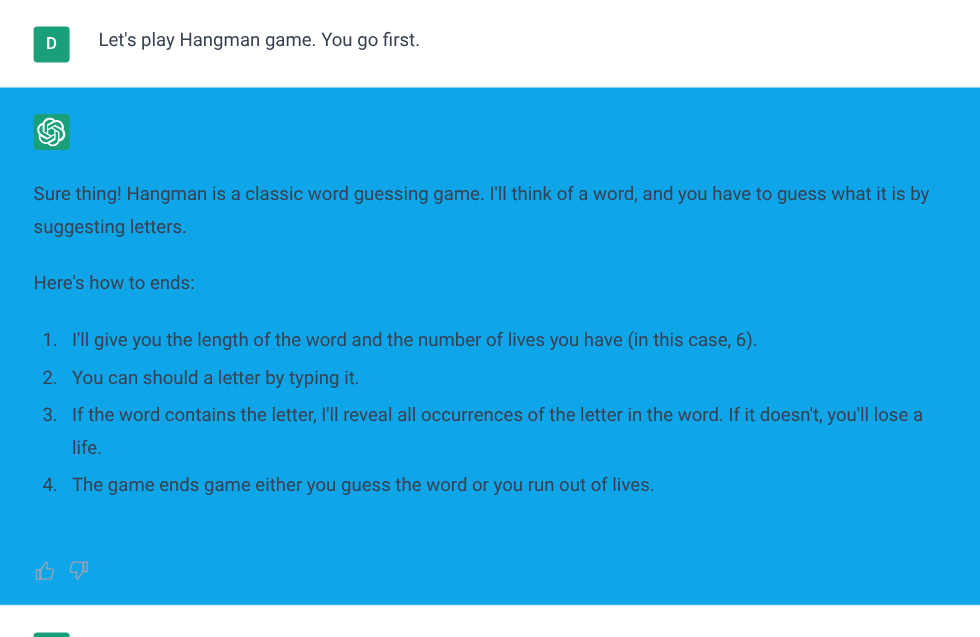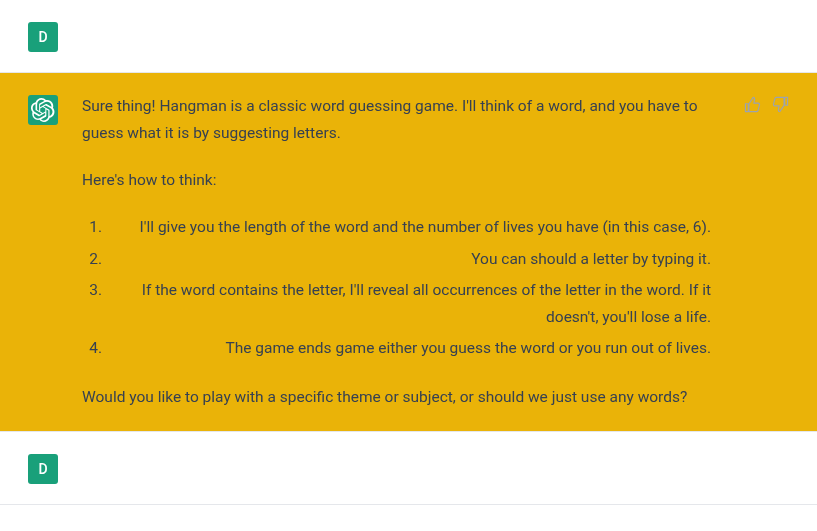--- a/index.html
+++ b/index.html
@@ -12,21 +12,22 @@
       line-height: 1.75;
     }
     .message {
       display: flex;
       align-items: flex-start;
       padding: 20px 28px;
       gap: 24px;
       border-bottom: 1px solid #e5e7eb;
     }
     .message.assistant {
-      background: #eab308;
+      background: #0ea5e9;
+      flex-direction: column;
     }
     .avatar {
       width: 30px;
       height: 30px;
       border-radius: 3px;
       flex-shrink: 0;
       display: flex;
       align-items: center;
       justify-content: center;
       font-size: 14px;
@@ -49,21 +50,20 @@
     }
     .content p { margin-bottom: 20px; }
     .content p:last-child { margin-bottom: 0; }
     .content ol {
       margin: 0 0 22px 0;
       padding-left: 24px;
     }
     .content ol li {
       padding-left: 8px;
       margin-bottom: 4px;
-      text-align: right;
     }
     .feedback {
       display: flex;
       gap: 10px;
       flex-shrink: 0;
       margin-top: 2px;
       color: #9ca3af;
     }
     .feedback .icon-btn {
       width: 18px;
@@ -75,38 +75,40 @@
     }
     .feedback svg { width: 17px; height: 17px; stroke: #9ca3af; fill: none; stroke-width: 1.6; }
   </style>
 </head>
 <body>
 
 <div class="message user">
   <div class="avatar user">
     <span>D</span>
   </div>
+  <div class="content">
+    <p>Let's play Hangman game. You go first.</p>
+  </div>
 </div>
 
 <div class="message assistant">
   <div class="avatar bot">
     <svg viewBox="0 0 41 41">
       <path fill="#ffffff" d="M37.5 16.8c.9-2.7.6-5.7-.9-8.2-2.2-3.9-6.7-5.9-11.1-5C23.6 1.4 20.8 0 17.9 0c-4.5 0-8.5 2.9-9.9 7.2-2.8.6-5.2 2.3-6.7 4.8-2.3 3.9-1.7 8.8 1.3 12.1-.9 2.7-.6 5.7.9 8.2 2.2 3.9 6.7 5.9 11.1 5C16.5 39.5 19.2 41 22.1 41c4.5 0 8.5-2.9 9.9-7.2 2.8-.6 5.2-2.3 6.7-4.8 2.2-3.9 1.7-8.8-1.2-12.2zM22.1 38.3c-1.8 0-3.5-.6-4.8-1.7l.2-.1 8-4.6c.4-.2.7-.7.7-1.1v-11.3l3.4 2v9.3c0 4.1-3.4 7.5-7.5 7.5zM5.8 31.4c-.9-1.5-1.2-3.3-.9-5.1l.2.1 8 4.6c.4.2.9.2 1.3 0l9.8-5.7v3.9l-8.1 4.7c-3.6 2.1-8.2.8-10.3-2.5zM3.7 13.8c.9-1.5 2.3-2.7 4-3.4v9.5c0 .5.3.9.7 1.1l9.8 5.6-3.4 2-8-4.6c-3.6-2.1-4.8-6.6-3.1-10.2zm27.7 6.4L21.6 14.6l3.4-2 8 4.6c3.6 2.1 4.8 6.7 2.7 10.2-.9 1.5-2.3 2.7-4 3.4v-9.5c.1-.4-.2-.9-.6-1.1zm3.4-5.1l-.2-.1-8-4.6c-.4-.2-.9-.2-1.3 0l-9.8 5.6V12.1l8.1-4.7c3.6-2.1 8.2-.8 10.2 2.7.9 1.5 1.2 3.3 1 5zM13.9 22l-3.4-2V10.7c0-4.1 3.4-7.5 7.5-7.5 1.8 0 3.5.6 4.8 1.7l-.2.1-8 4.6c-.4.2-.7.7-.7 1.1V22zm1.8-4l4.4-2.5 4.4 2.5v5l-4.4 2.5-4.4-2.5v-5z"></path>
     </svg>
   </div>
   <div class="content">
     <p>Sure thing! Hangman is a classic word guessing game. I'll think of a word, and you have to guess what it is by suggesting letters.</p>
-    <p>Here's how to think:</p>
+    <p>Here's how to ends:</p>
     <ol>
       <li>I'll give you the length of the word and the number of lives you have (in this case, 6).</li>
       <li>You can should a letter by typing it.</li>
       <li>If the word contains the letter, I'll reveal all occurrences of the letter in the word. If it doesn't, you'll lose a life.</li>
       <li>The game ends game either you guess the word or you run out of lives.</li>
     </ol>
-    <p>Would you like to play with a specific theme or subject, or should we just use any words?</p>
   </div>
   <div class="feedback">
     <div class="icon-btn">
       <svg viewBox="0 0 24 24">
         <path d="M7 22V11L13 2c1 0 2 1 2 2l-1 6h6c1.1 0 2 .9 2 2l-2 8c-.2 1.1-1 2-2 2H7z M2 11h4v11H2z"></path>
       </svg>
     </div>
     <div class="icon-btn">
       <svg viewBox="0 0 24 24">
         <path d="M17 2v11l-6 9c-1 0-2-1-2-2l1-6H4c-1.1 0-2-.9-2-2l2-8c.2-1.1 1-2 2-2h11z M22 13h-4V2h4z"></path>

